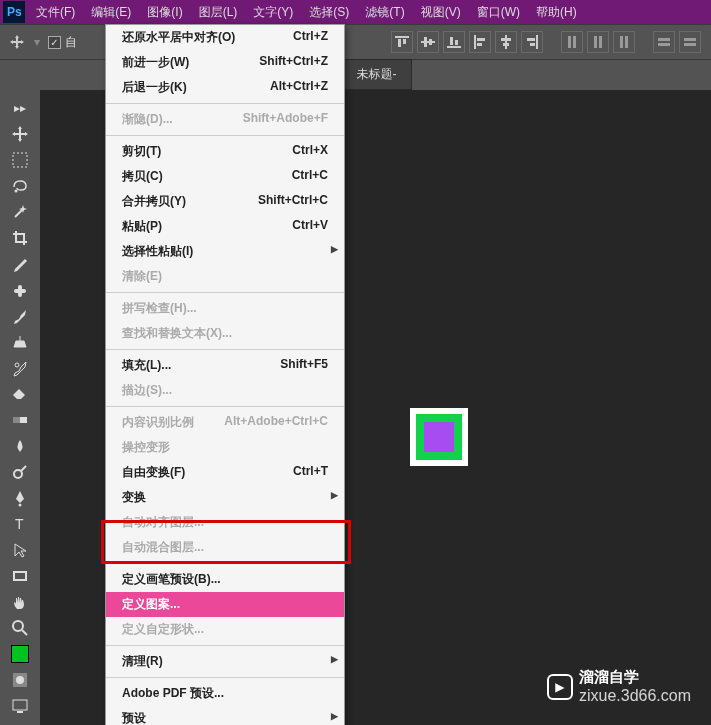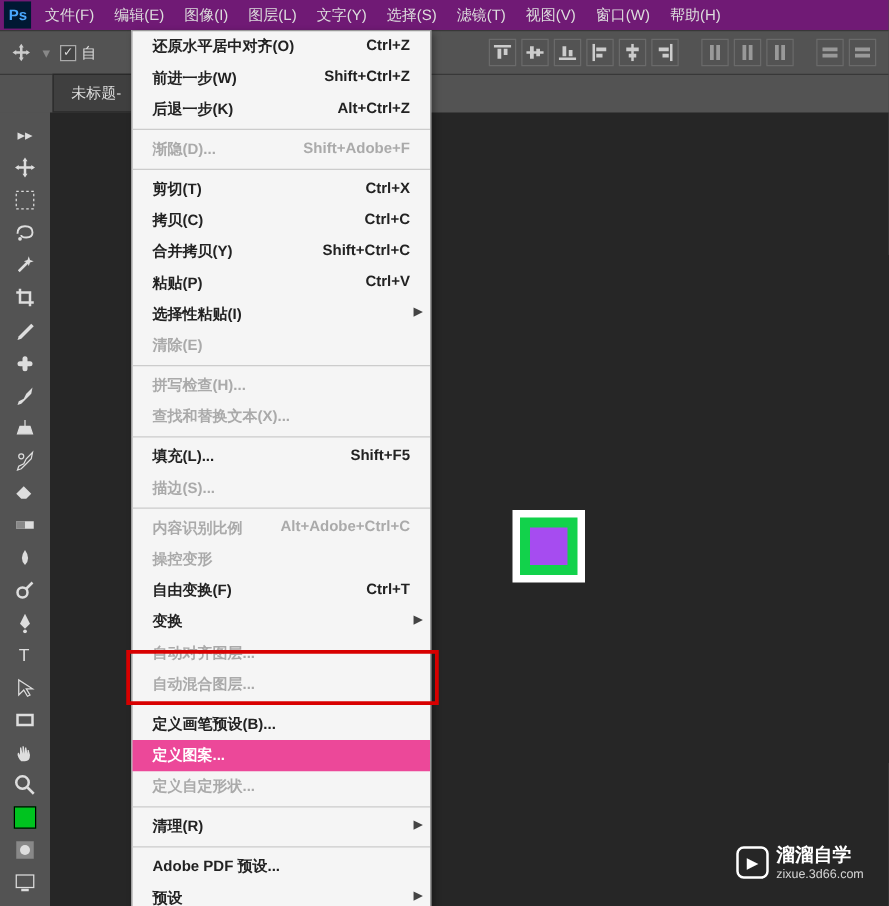--- a/index.html
+++ b/index.html
@@ -10,21 +10,21 @@
   .ps-logo svg { display:block; }
   .menu-item { padding: 0 8px; cursor: pointer; }
 
   .options-bar { display: flex; align-items: center; height: 36px; background: #535353; border-top: 1px solid #383838; border-bottom: 1px solid #383838; padding-left: 8px; gap: 8px; }
   .options-move-icon { width: 18px; height: 18px; display:flex; align-items:center; justify-content:center; }
   .checkbox-row { display: flex; align-items: center; gap: 4px; }
   .checkbox { width: 13px; height: 13px; border: 1px solid #aaa; background: #444; display:flex; align-items:center; justify-content:center; font-size:10px; color:#ddd;}
   .align-icons { display:flex; gap:4px; margin-left:auto; margin-right:10px; }
   .align-icon { width:22px; height:22px; display:flex; align-items:center; justify-content:center; background:#535353; border:1px solid #6a6a6a; }
 
-  .tab-bar { height: 30px; display: flex; align-items: flex-end; background: #535353; padding-left: 42px; }
+  .tab-bar { height: 30px; display: flex; align-items: flex-end; background: #535353; padding-left: 42px; justify-content: center; }
   .tab { background: #3f3f3f; color: #ddd; padding: 6px 14px; border: 1px solid #2a2a2a; font-size: 12px; }
 
   .work-area { position: absolute; left: 0; top: 90px; right: 0; bottom: 0; display: flex; }
   .toolbar { width: 40px; background: #535353; display: flex; flex-direction: column; align-items: center; padding-top: 6px; gap: 2px; }
   .tool { width: 30px; height: 24px; display: flex; align-items: center; justify-content: center; color: #ddd; }
   .tool svg { display:block; }
   .tool.swatch { width:26px; height:24px; display:flex; align-items:center; justify-content:center; }
   .swatch-fg { width:18px; height:18px; background:#00c31f; border:1px solid #000; }
 
   .canvas { flex: 1; background: #262626; position: relative; }
@@ -397,15 +397,15 @@
       <span class="submenu-arrow">▶</span>
     </div>
   </div>
 
 <div class="highlight-box"></div>
 
 <div class="watermark">
   <div class="play">▶</div>
   <div>
     <div style="font-size:15px;font-weight:bold;">溜溜自学</div>
-    <div style="font-size:10px;opacity:.8;text-align:center;">zixue.3d66.com</div>
+    <div style="font-size:16px;opacity:.8;text-align:center;">zixue.3d66.com</div>
   </div>
 </div>
 
 </body></html>

